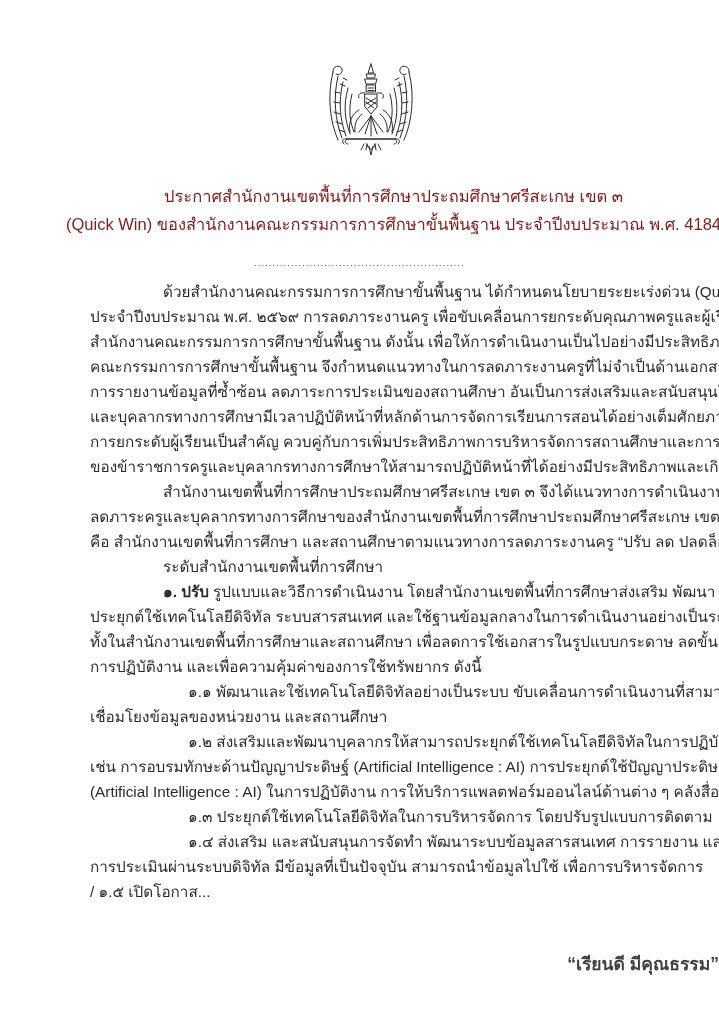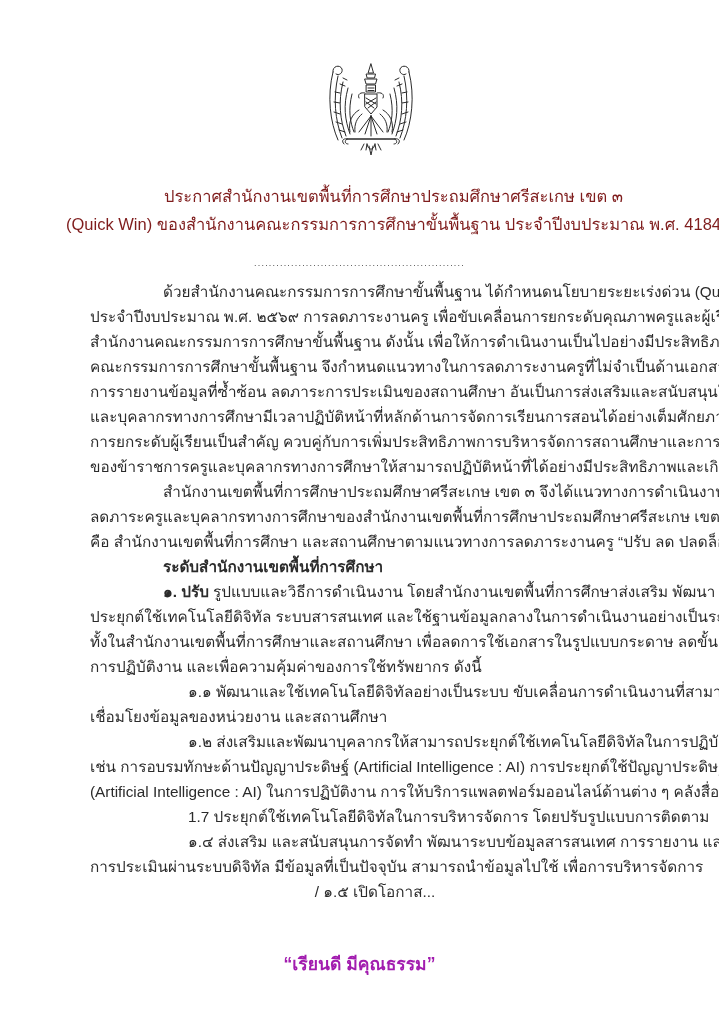--- a/index.html
+++ b/index.html
@@ -33,26 +33,26 @@
   }
   .body-block {
     position:absolute; top:279px; left:90px; width:570px;
     font-size:15.3px; line-height:25px;
     color:#2b2b2b;
   }
   .line { white-space:nowrap; }
   .indent1 { padding-left:73px; }
   .indent2 { padding-left:98px; }
   .bold { font-weight:bold; }
-  .section-heading { font-weight:bold; }
-  .right-note { text-align:center; white-space:nowrap; }
+  .section-heading { font-weight:normal; }
+  .right-note { text-align:left; white-space:nowrap; }
   .footer-quote {
     position:absolute; top:950px; left:0; width:100%;
-    text-align:center; font-weight:bold; font-size:17.5px;
-    color:#a21caf;
+    text-align:right; font-weight:bold; font-size:17.5px;
+    color:#404040;
   }
 </style>
 </head>
 <body>
 
 <div class="page">
 
   <div class="emblem-wrap">
     <svg width="100" height="100" viewBox="0 0 100 96" fill="none" stroke="#2a2a2a" stroke-width="1" stroke-linecap="round">
 
@@ -149,21 +149,21 @@
       <div class="line">เชื่อมโยงข้อมูลของหน่วยงาน และสถานศึกษา</div>
     </div>
 
     <div>
       <div class="line indent2">๑.๒ ส่งเสริมและพัฒนาบุคลากรให้สามารถประยุกต์ใช้เทคโนโลยีดิจิทัลในการปฏิบัติงาน</div>
       <div class="line">เช่น การอบรมทักษะด้านปัญญาประดิษฐ์ (Artificial Intelligence : AI) การประยุกต์ใช้ปัญญาประดิษฐ์</div>
       <div class="line">(Artificial Intelligence : AI) ในการปฏิบัติงาน การให้บริการแพลตฟอร์มออนไลน์ด้านต่าง ๆ คลังสื่อ เป็นต้น</div>
     </div>
 
     <div>
-      <div class="line indent2">1.7 ประยุกต์ใช้เทคโนโลยีดิจิทัลในการบริหารจัดการ โดยปรับรูปแบบการติดตาม</div>
+      <div class="line indent2">๑.๓ ประยุกต์ใช้เทคโนโลยีดิจิทัลในการบริหารจัดการ โดยปรับรูปแบบการติดตาม</div>
     </div>
 
     <div>
       <div class="line indent2">๑.๔ ส่งเสริม และสนับสนุนการจัดทำ พัฒนาระบบข้อมูลสารสนเทศ การรายงาน และ</div>
       <div class="line">การประเมินผ่านระบบดิจิทัล มีข้อมูลที่เป็นปัจจุบัน สามารถนำข้อมูลไปใช้ เพื่อการบริหารจัดการ</div>
     </div>
 
     <div class="line right-note">/ ๑.๕ เปิดโอกาส...</div>
 
   </div>

